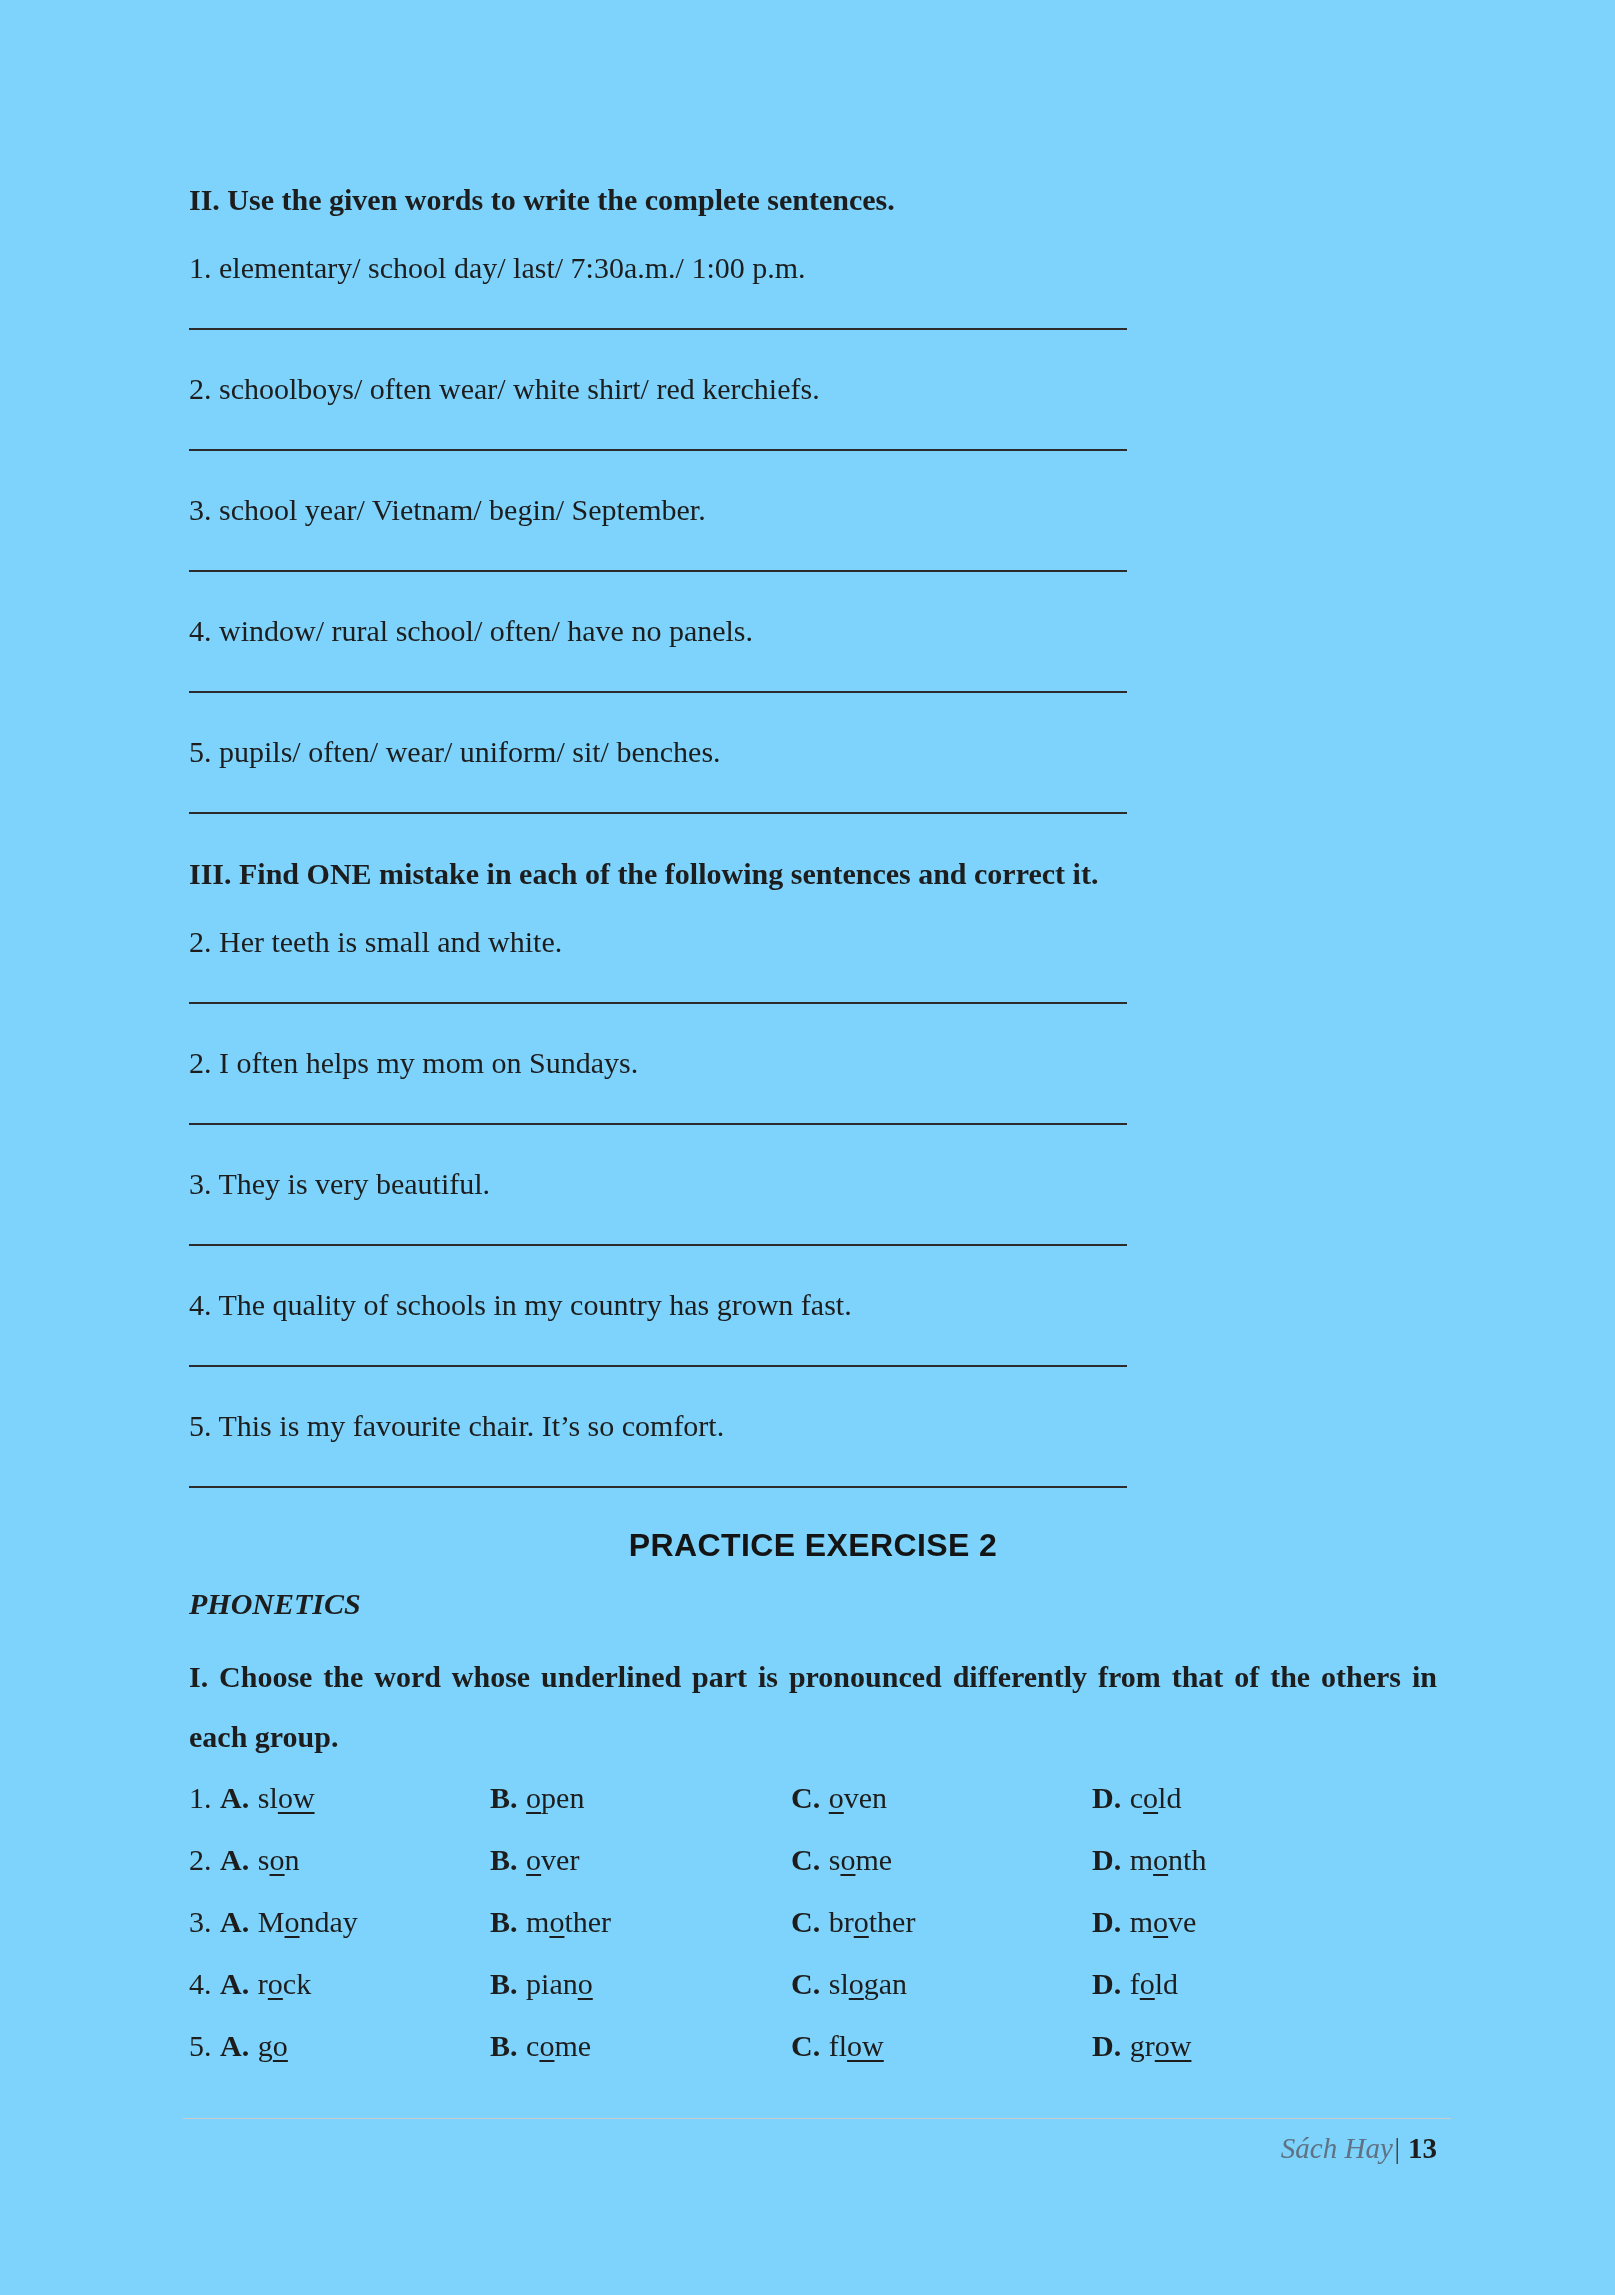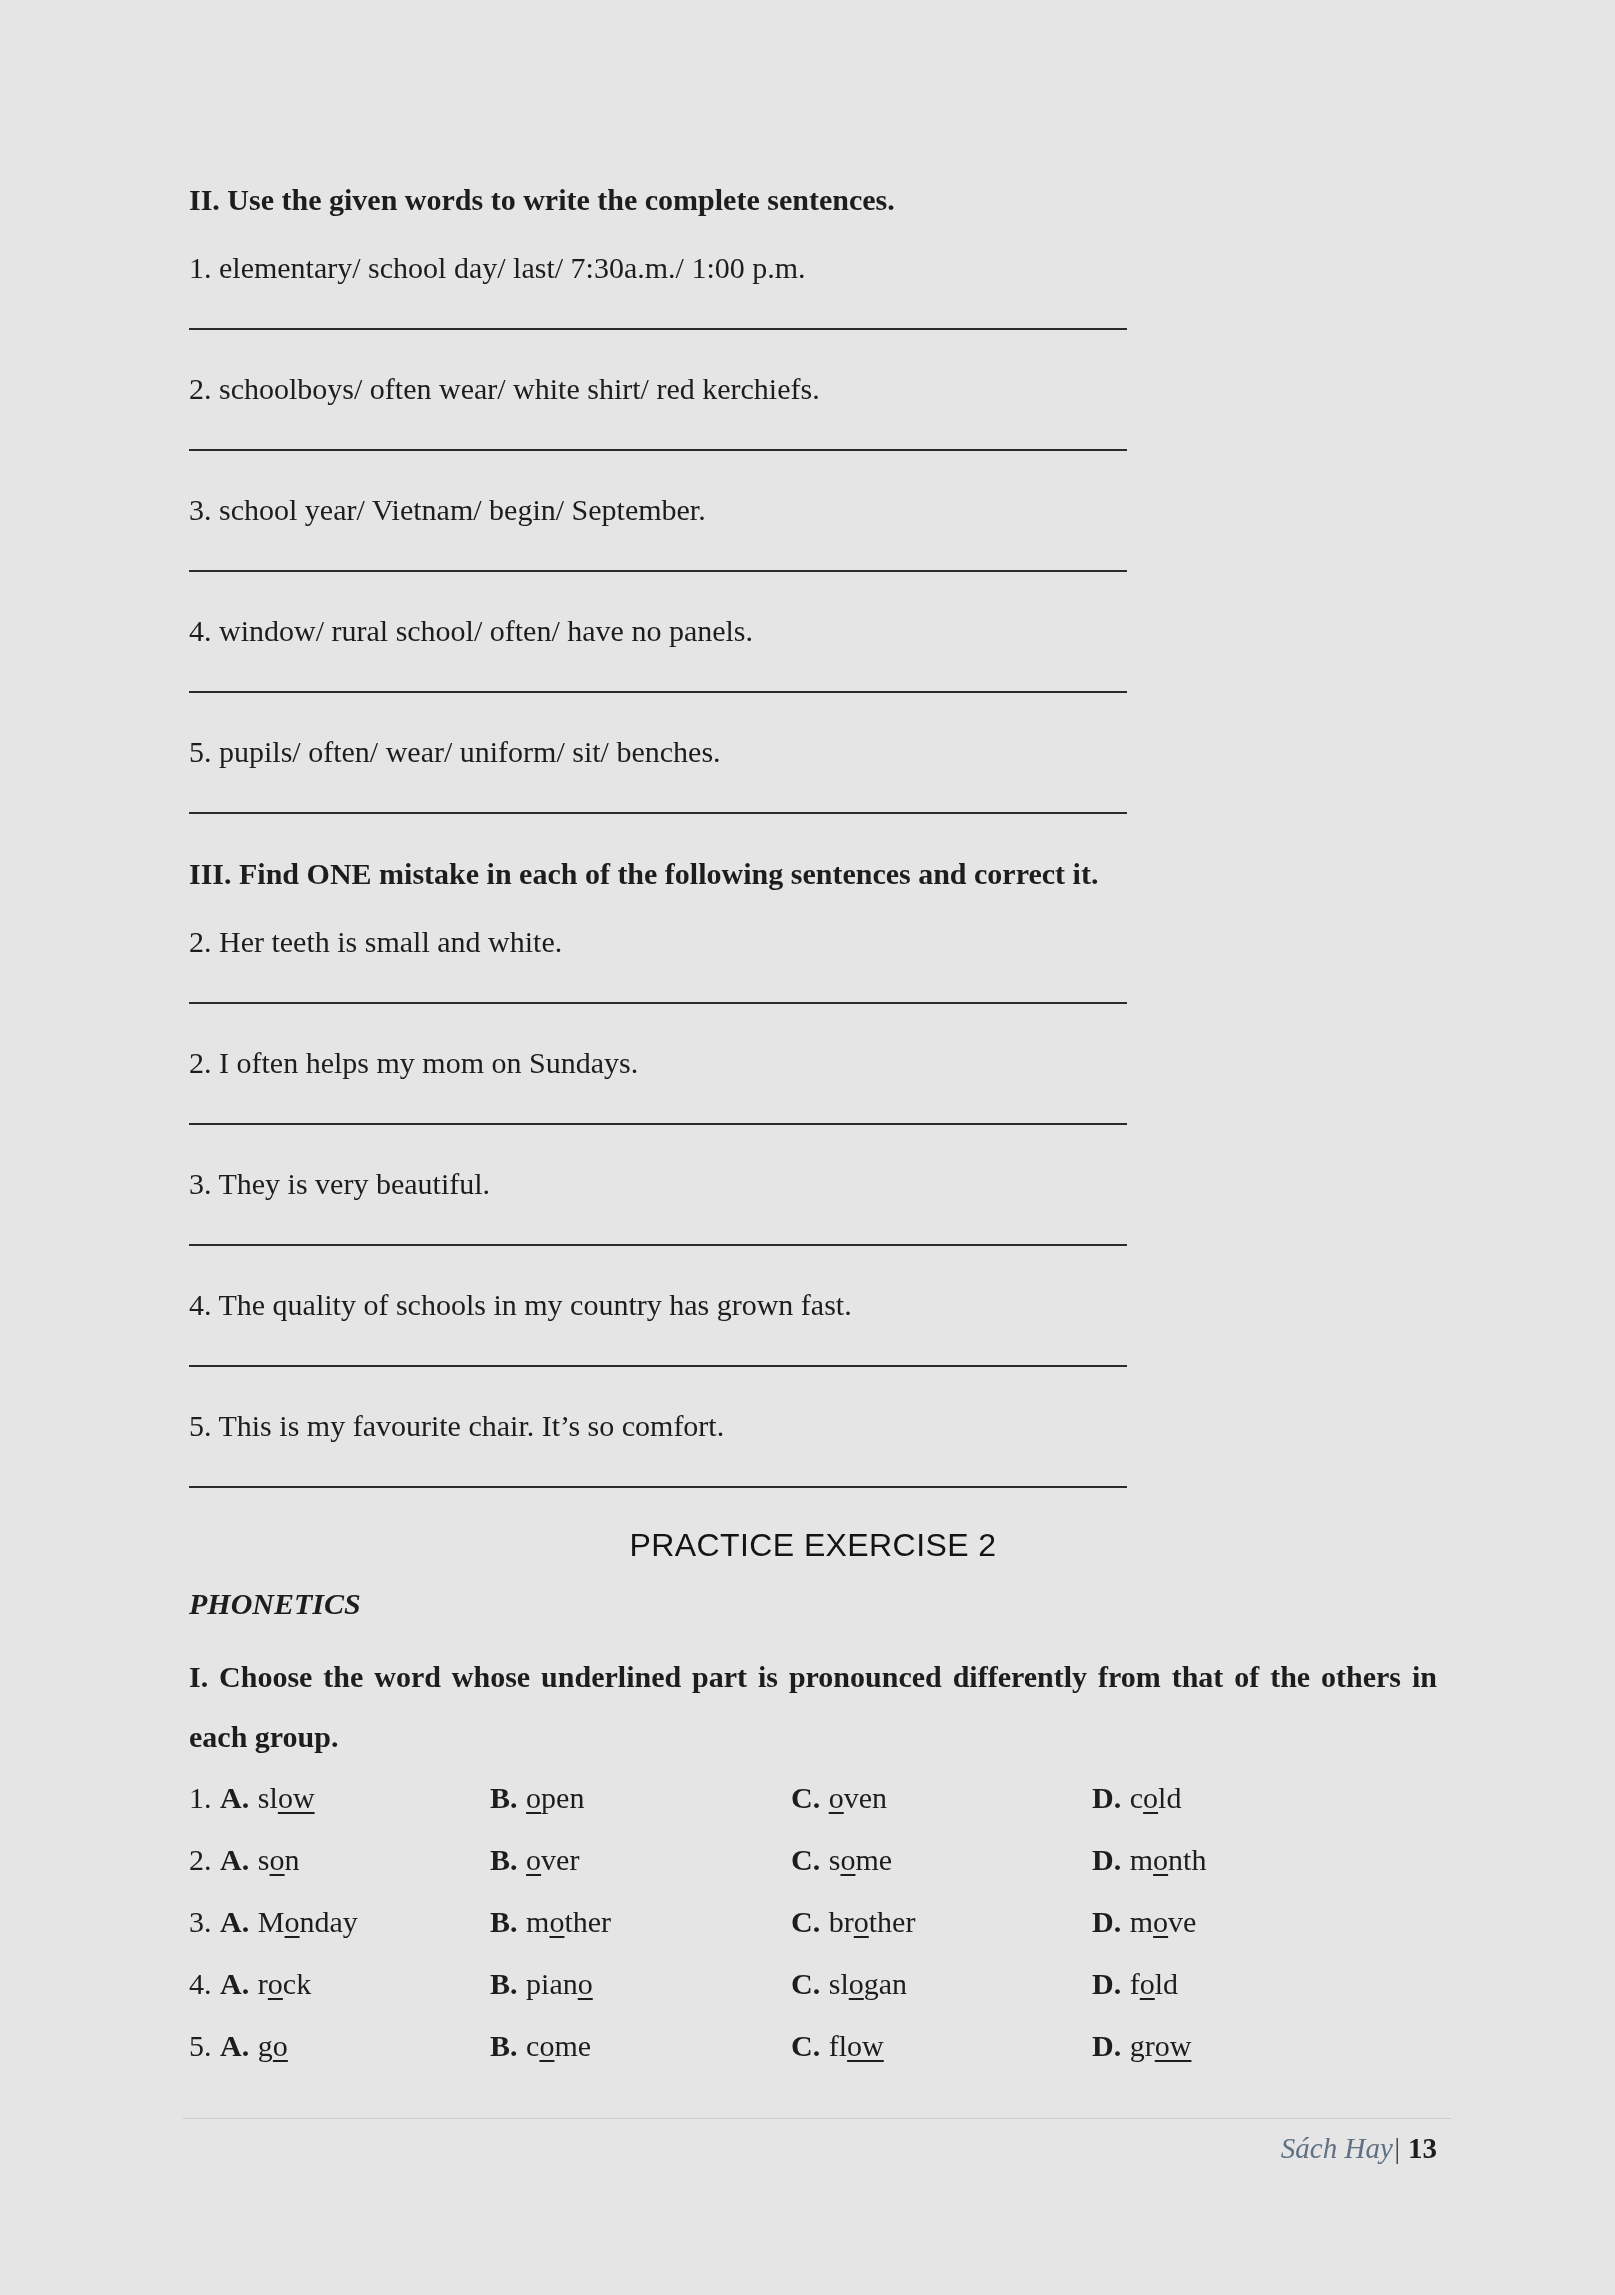--- a/index.html
+++ b/index.html
@@ -1,19 +1,19 @@
 <!DOCTYPE html>
 <html style="font-size:11.5px"><head>
 <meta charset="utf-8">
 <style>
   html,body { margin:0; padding:0; background:#ffffff; }
   .page {
     position:relative;
     width:1615px; height:2295px;
-    background:#e5e5e5;
+    background:#7dd3fc;
     box-sizing:border-box;
     padding:180px 178px 0 189px;
     font-family:"Liberation Serif", serif;
     font-size:30px;
     color:#1d1d1d;
     overflow:hidden;
   }
   .sec-heading {
     font-weight:bold;
     font-size:30px;
@@ -25,21 +25,21 @@
   .sentence { line-height:37px; }
   .answer-line {
     width:938px;
     height:0;
     margin-top:42px;
     border-bottom:2.2px solid #2b2b2b;
   }
   .ex-title {
     text-align:center;
     font-family:"Liberation Sans", sans-serif;
-    font-weight:400;
+    font-weight:700;
     font-size:32px;
     line-height:35px;
     margin-top:30px;
     letter-spacing:0.4px;
     color:#141414;
   }
   .phonetics-label {
     font-style:italic;
     font-weight:bold;
     font-size:30px;

